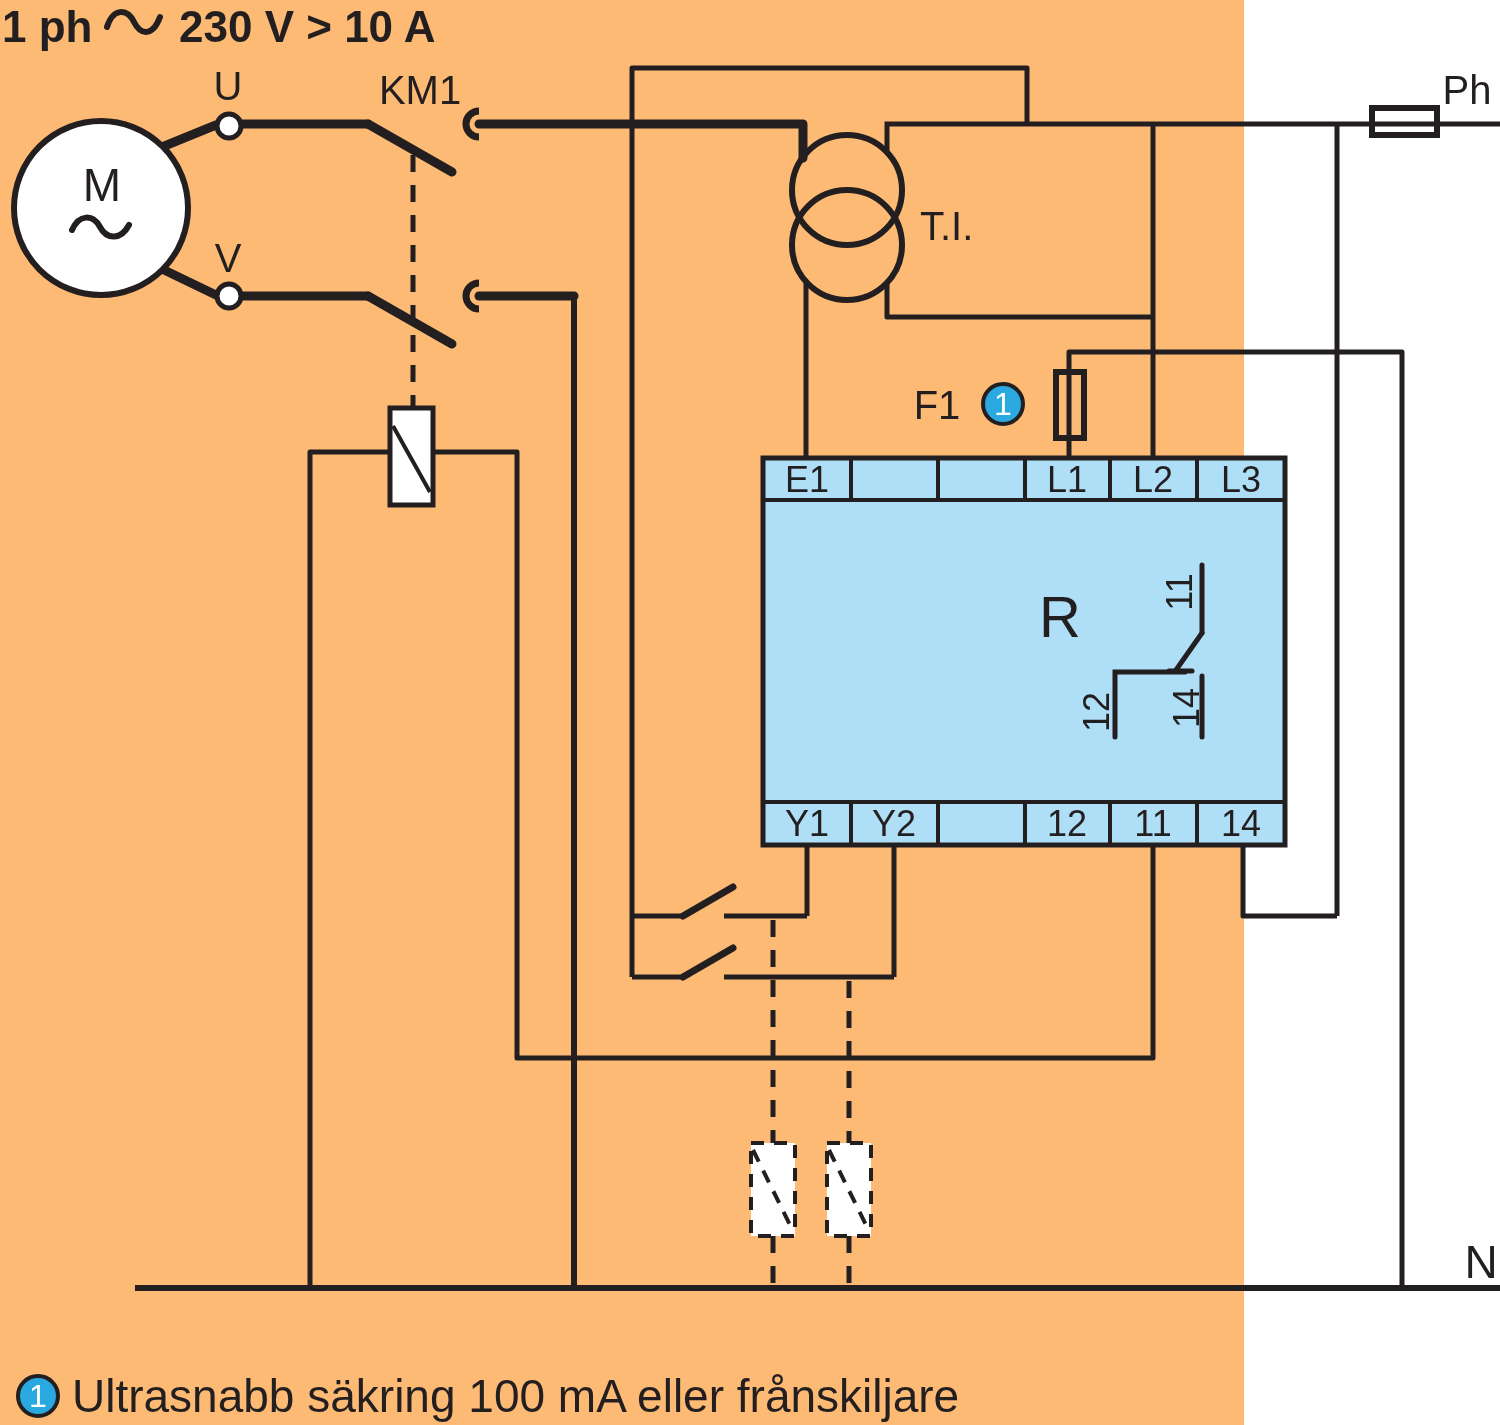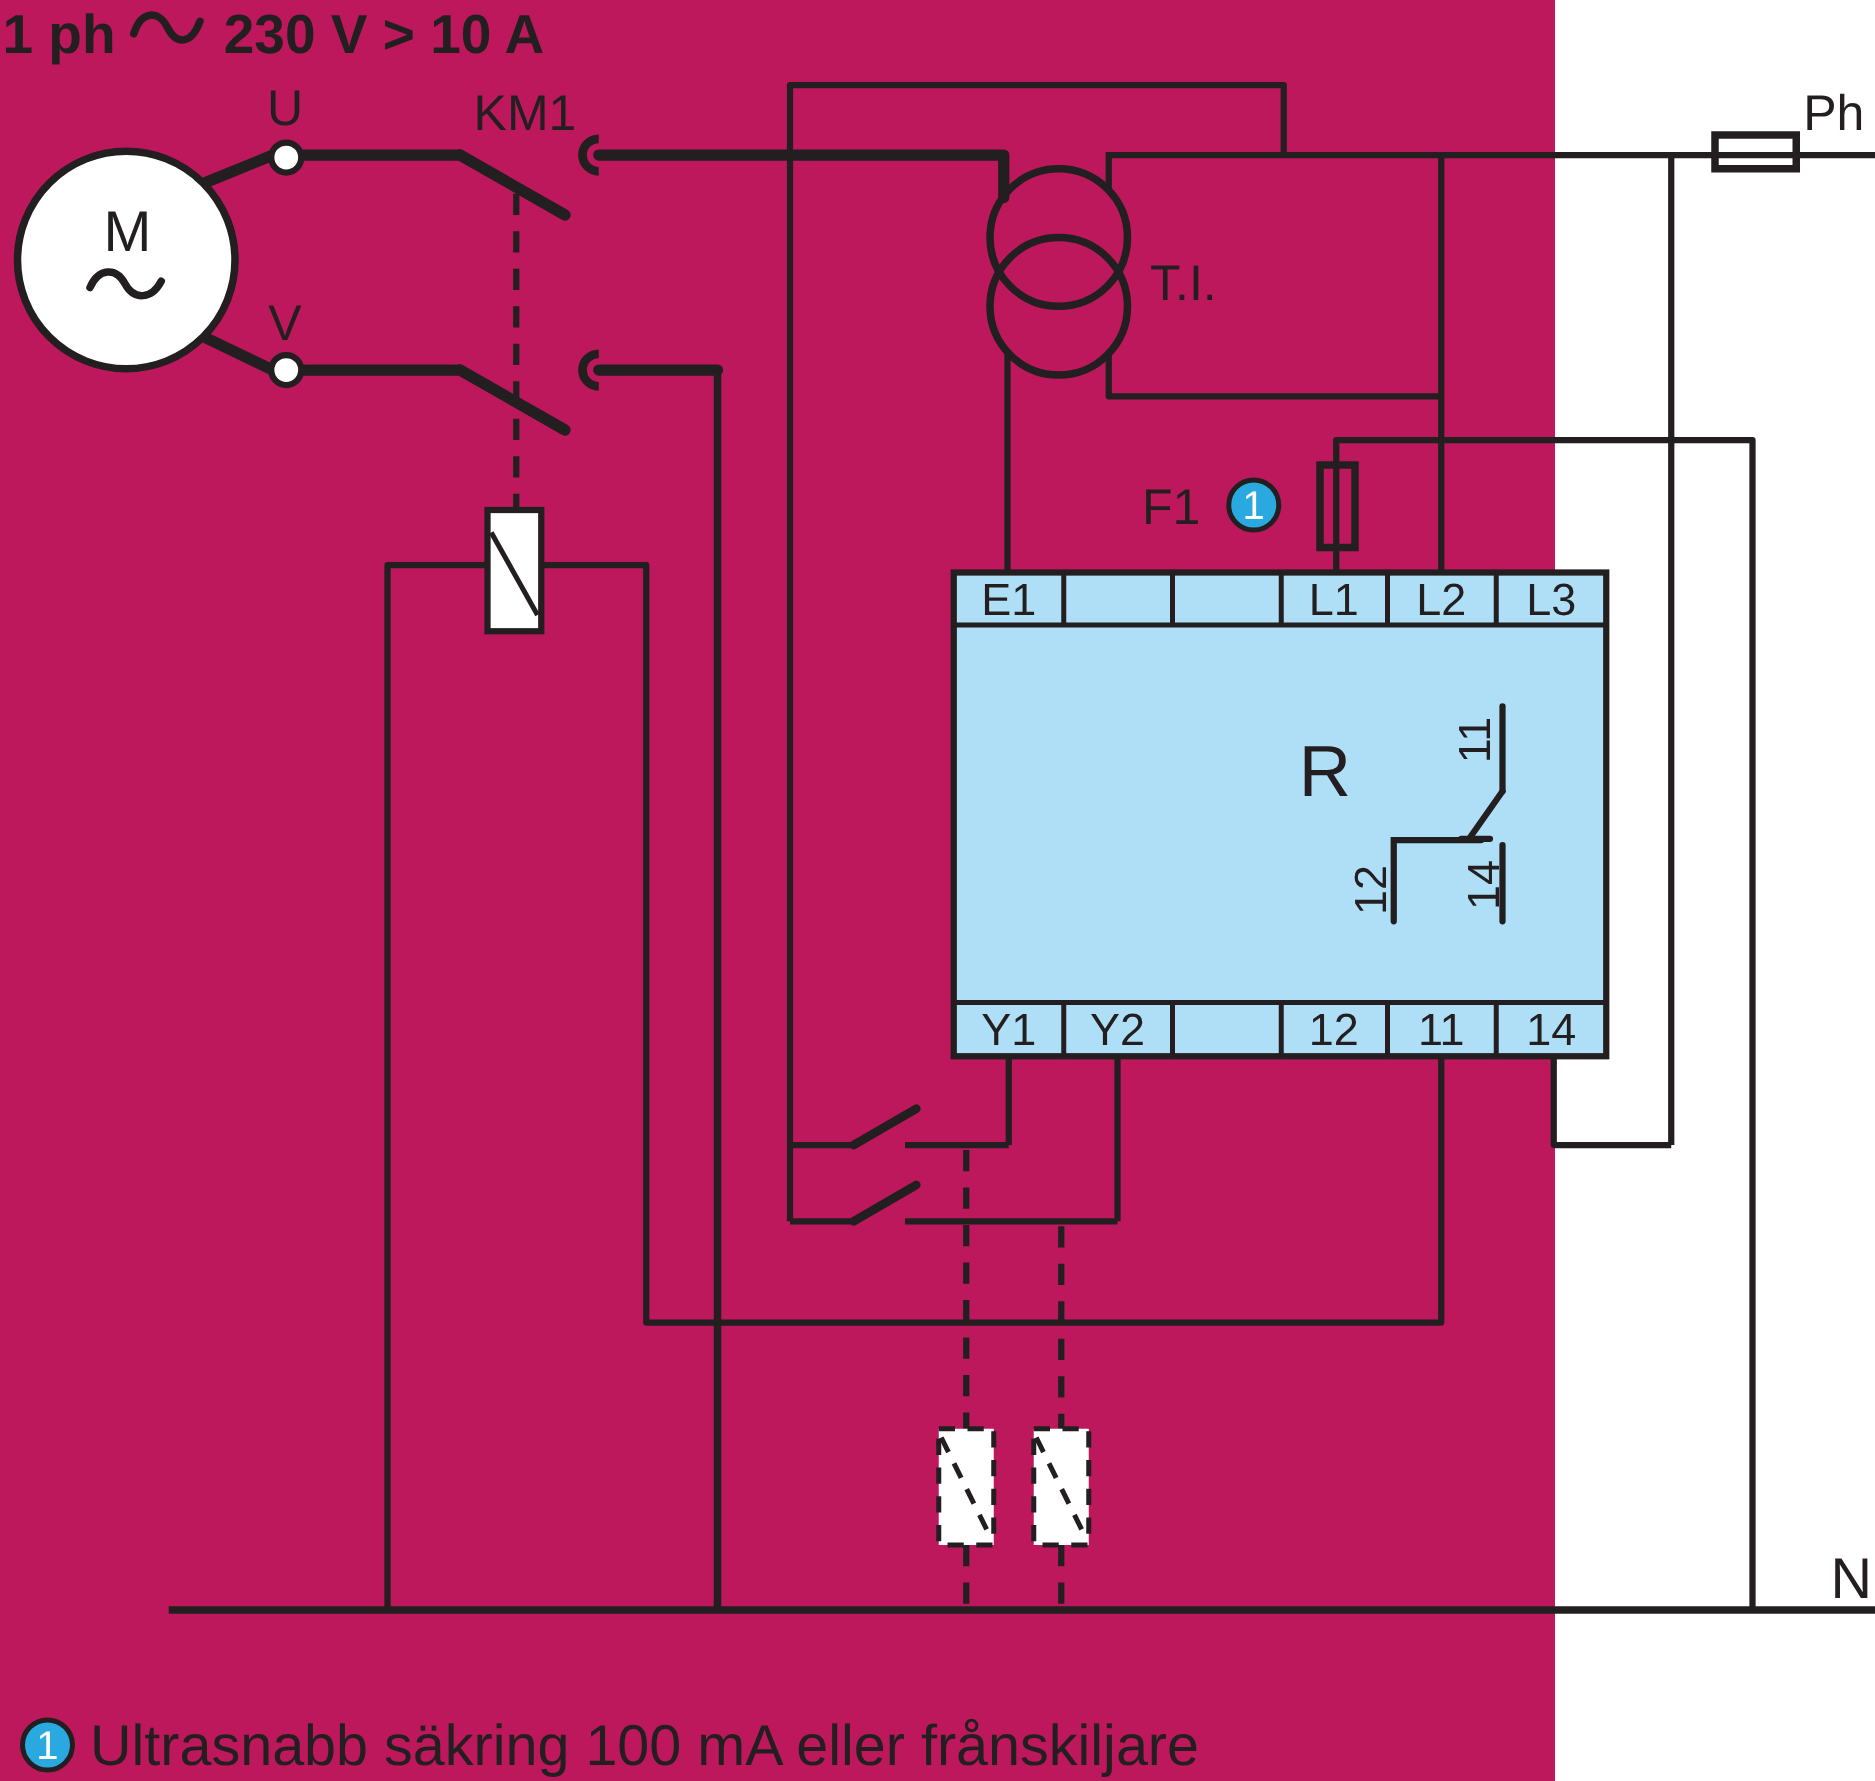--- a/index.html
+++ b/index.html
@@ -1,20 +1,20 @@
 <!DOCTYPE html>
 <html><head>
 <meta charset="utf-8">
 <style>
   html, body { margin: 0; padding: 0; background: #ffffff; }
   #canvas {
     position: relative;
     width: 1244px;
     height: 1425px;
-    background: #be185d;
+    background: #fdba74;
     font-family: "Liberation Sans", sans-serif;
   }
   svg { position: absolute; left: 0; top: 0; }
   text {
     font-family: "Liberation Sans", sans-serif;
     fill: #231F20;
   }
   .lbl      { font-size: 40px; }
   .lbl-sm   { font-size: 36px; }
   .lbl-rot  { font-size: 36px; }

